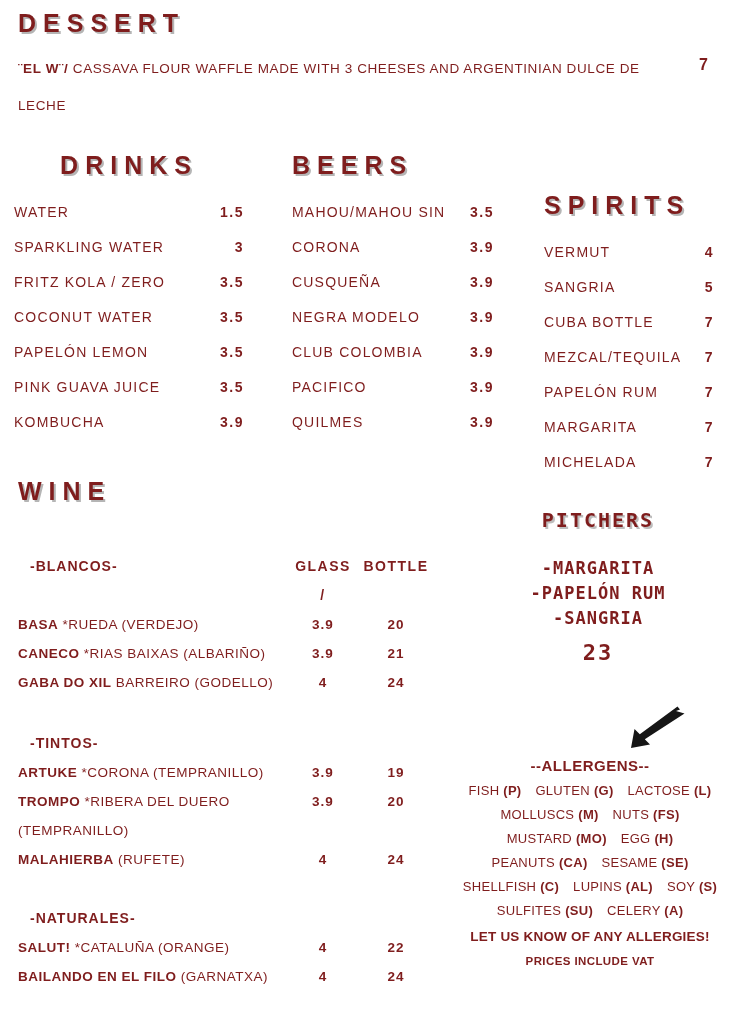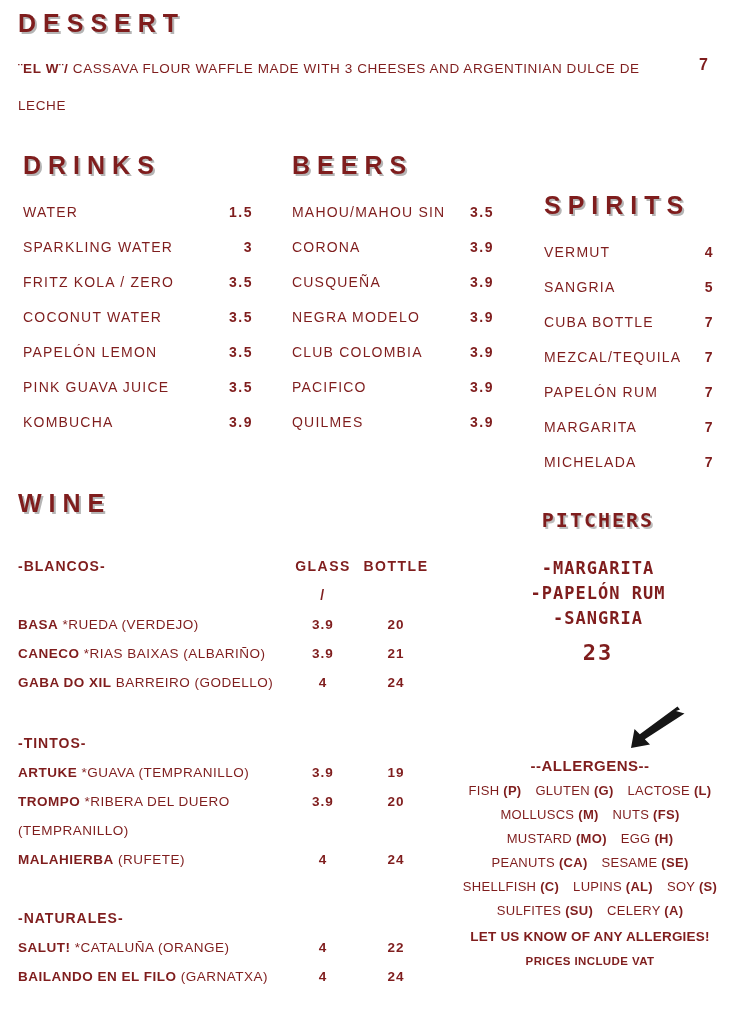--- a/index.html
+++ b/index.html
@@ -16,40 +16,40 @@
   
   .dessert{position:absolute;top:8px;left:18px;right:18px;}
   .dessert-desc{
     margin-top:12px;width:648px;font-size:13.5px;letter-spacing:.6px;
     line-height:37px;white-space:normal;
   }
   .dessert-desc .b{font-weight:700;}
   .dessert-price{position:absolute;top:48px;right:6px;font-size:16px;font-weight:600;}
   
   .col{position:absolute;top:150px;}
-  .col-drinks{left:23px;width:230px;}
+  .col-drinks{left:14px;width:230px;text-align:center;}
   .col-beers{left:292px;width:202px;}
   .col-spirits{left:544px;width:170px;margin-top:40px;}
   .col ul{list-style:none;margin:24px 0 0 0;padding:0;}
   .col li{
     display:flex;justify-content:space-between;align-items:baseline;
     height:35px;font-size:14px;letter-spacing:1.2px;white-space:nowrap;
   }
   .price{font-weight:700;letter-spacing:1.5px;}
   
-  .wine-heading{position:absolute;top:476px;left:18px;margin-top:12px;}
+  .wine-heading{position:absolute;top:476px;left:18px;}
   .wine-table{position:absolute;top:552px;left:18px;width:418px;}
   .wine-row{
     display:grid;grid-template-columns:1fr 66px 80px;
     align-items:baseline;line-height:29px;font-size:13.5px;letter-spacing:.5px;
   }
   .wine-row .name{white-space:nowrap;}
   .wine-row .b{font-weight:700;}
   .wine-row .g,.wine-row .bt{text-align:center;font-weight:700;letter-spacing:1px;}
-  .wine-sub{font-weight:700;font-size:14px;letter-spacing:1px;}
+  .wine-sub{font-weight:700;font-size:14px;letter-spacing:1px;margin-left:12px;}
   .wine-colhead{font-weight:600;font-size:14px;letter-spacing:1.5px;text-align:center;}
   .spacer32{height:32px;} .spacer30{height:30px;}
   
   .pitchers{position:absolute;top:508px;left:462px;width:272px;text-align:center;
     font-family:"DejaVu Sans Mono",monospace;}
   .pitchers-heading{
     font-size:20px;font-weight:800;letter-spacing:2px;line-height:24px;
     text-shadow:2px 2px 0 #bdbdbd;
   }
   .pitchers ul{list-style:none;margin:24px 0 0 0;padding:0;}
@@ -203,21 +203,21 @@
       <span class="bt">24</span>
     </div>
 
     <div class="spacer32"></div>
     <div class="wine-row">
       <span class="wine-sub">-TINTOS-</span>
         <span></span>
         <span></span>
     </div>
     <div class="wine-row">
-      <span class="name"><span class="b">ARTUKE</span><span> *GUAVA (TEMPRANILLO)</span></span>
+      <span class="name"><span class="b">ARTUKE</span><span> *CORONA (TEMPRANILLO)</span></span>
       <span class="g">3.9</span>
       <span class="bt">19</span>
     </div>
     <div class="wine-row">
       <span class="name"><span class="b">TROMPO</span><span> *RIBERA DEL DUERO</span></span>
       <span class="g">3.9</span>
       <span class="bt">20</span>
     </div>
     <div class="wine-row">
       <span class="name">(TEMPRANILLO)</span>

